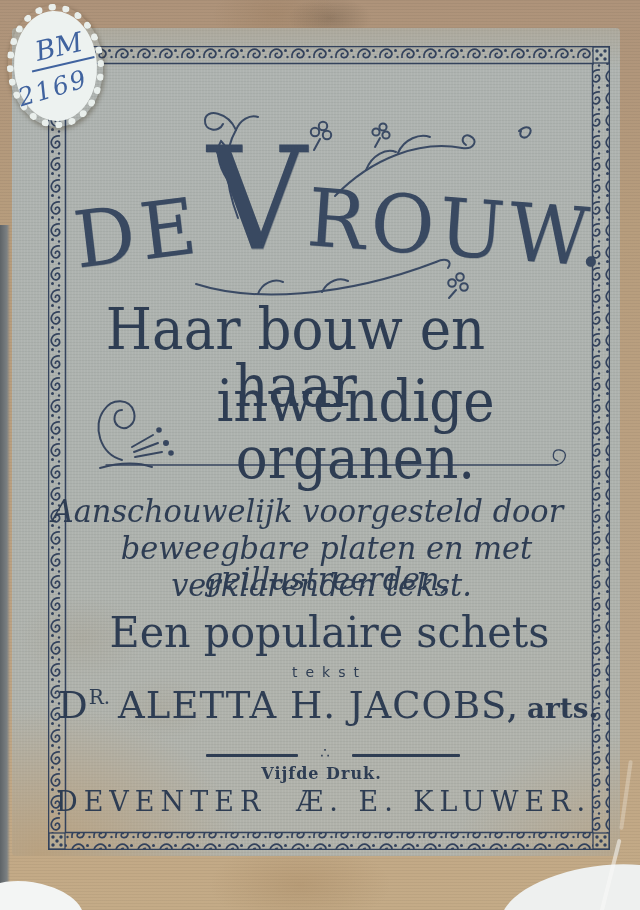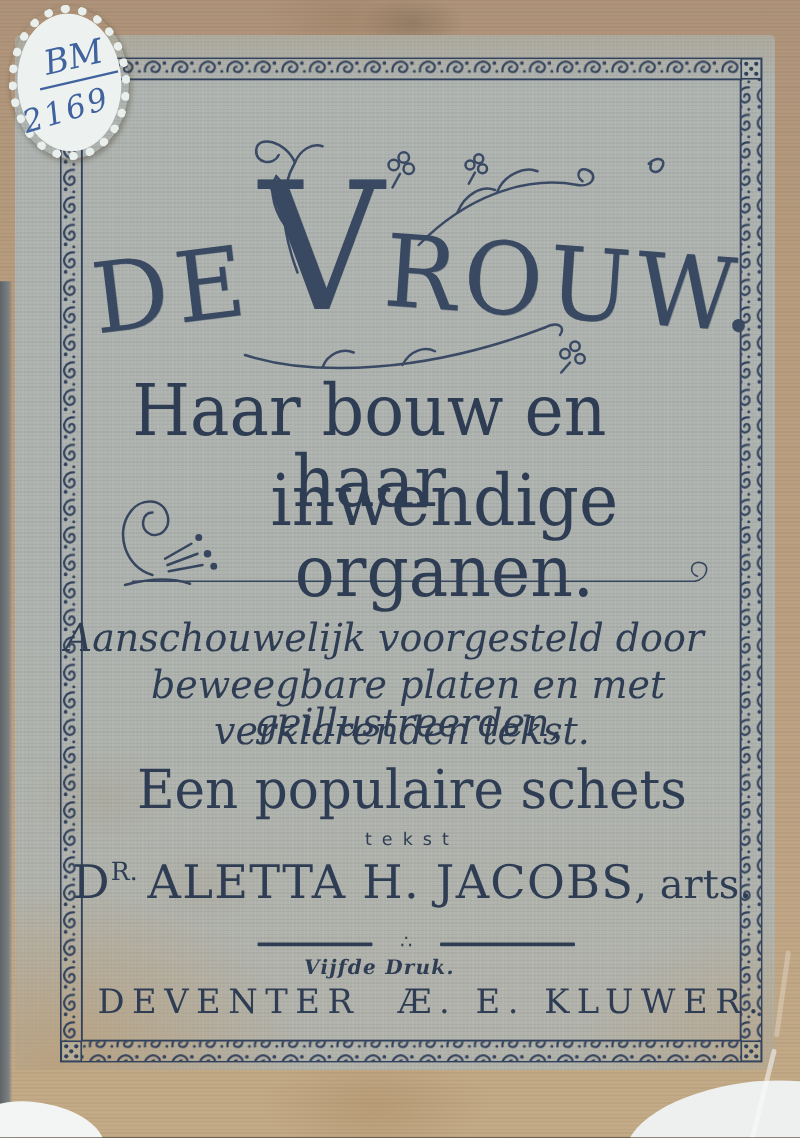--- a/index.html
+++ b/index.html
@@ -60,29 +60,29 @@
   .d1 { left:44px; top:496px; width:527px; }
   .d2 { left:63px; top:533px; width:527px; }
   .d3 { left:58px; top:570px; width:527px; }
   .tagline { left:66px; top:611px; width:527px; font-size:43px; transform:scaleX(.96); }
   .byline  { left:66px; top:665px; width:527px; font-size:14px; letter-spacing:8px;
              font-family:"DejaVu Sans", sans-serif; }
   .author  { left:58px; top:687px; width:527px; font-size:37px; white-space:nowrap;
              letter-spacing:1px; }
   .author .a-sup { font-size:20px; vertical-align:14px; letter-spacing:0; }
   .author .a-name { margin-left:8px;text-align:right; }
-  .author .a-suffix { font-size:32px; letter-spacing:0; }
+  .author .a-suffix { font-size:28px; letter-spacing:0;font-weight:bold; }
   .divider-seg { position:absolute; height:3px; background:#2e3d53; border-radius:1px; }
   .divider-seg.left  { left:206px; top:754px; width:92px; }
   .divider-seg.right { left:352px; top:754px; width:108px; }
   .divider-dots { left:298px; top:746px; width:54px; font-size:15px; color:#2e3d53; }
-  .edition { left:40px; top:766px; width:527px; font-size:16px; font-weight:bold;
-             letter-spacing:1px;font-style:italic; }
+  .edition { left:58px; top:766px; width:527px; font-size:16px; font-weight:bold;
+             letter-spacing:1px; }
   .imprint { left:56px; top:788px; width:527px; font-size:27px; letter-spacing:6px;
-             white-space:nowrap;margin-left:22px; }
+             white-space:nowrap; }
   .imprint .city { margin-right:30px; }
   
   .label {
     position:absolute; left:7px; top:4px; width:97px; height:124px; box-sizing:border-box;
     background:#edf2f0; background-clip:padding-box;
     border:7px dotted #e9efec; border-radius:50%;
     box-shadow:1px 2px 4px rgba(60,50,30,.35);
     transform:rotate(-3deg);
   }
   .label-in {

